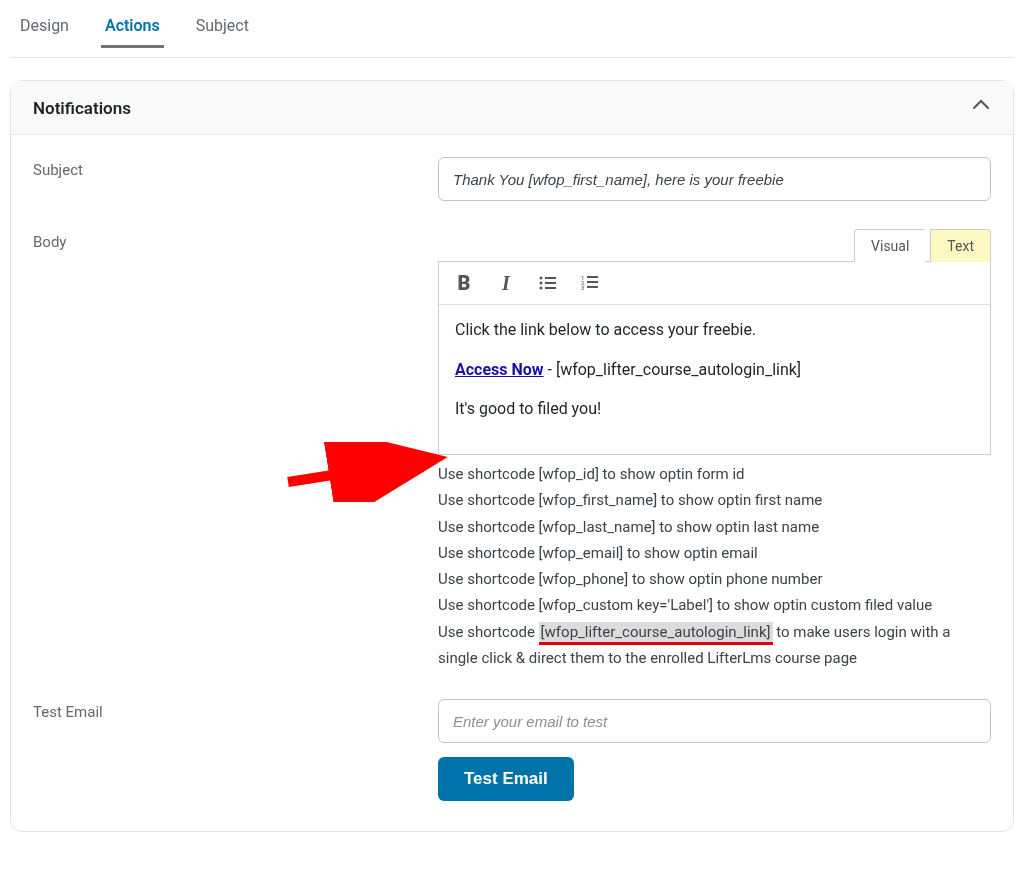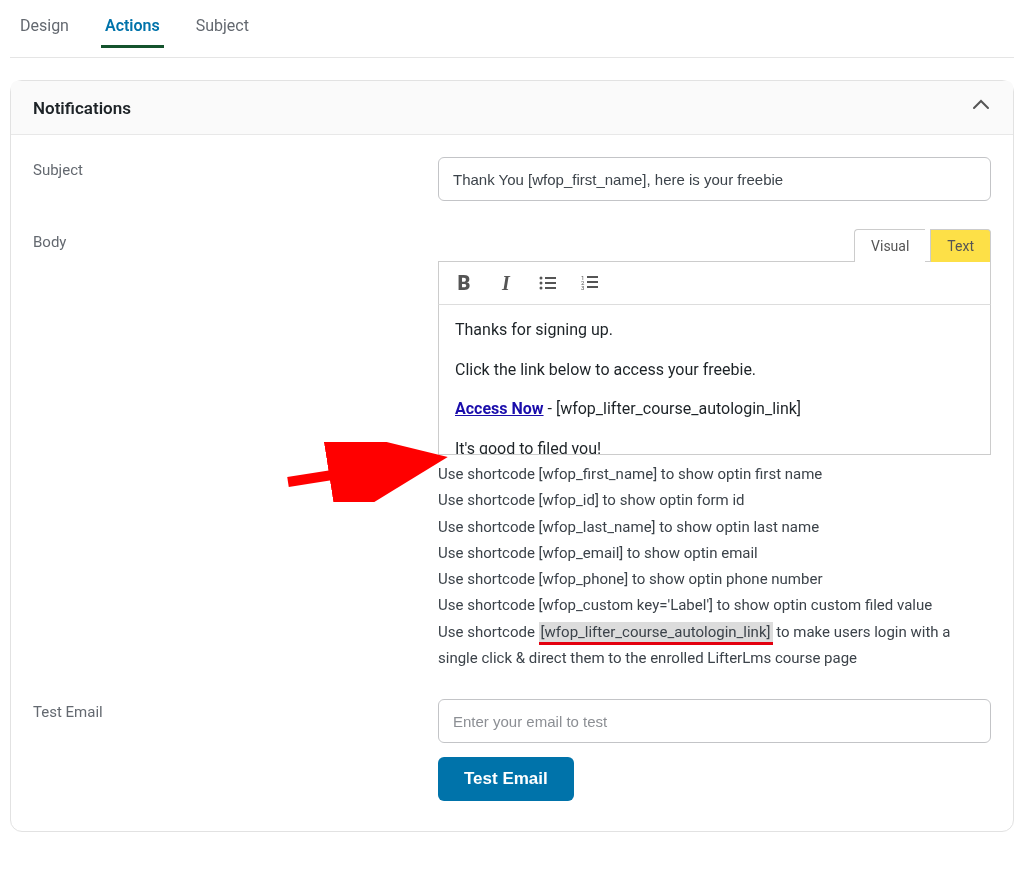--- a/index.html
+++ b/index.html
@@ -21,21 +21,21 @@
   }
   .tab {
     padding: 6px 4px 10px;
     color: #646970;
     font-size: 16px;
     cursor: pointer;
   }
   .tab.active {
     color: #0073aa;
     font-weight: 600;
-    border-bottom: 3px solid #14532d;
+    border-bottom: 3px solid #737373;
     margin-bottom: -1px;
     text-align: right;
   }
   .panel {
     margin-top: 22px;
     border: 1px solid #e2e2e2;
     border-radius: 12px;
     background: #fff;
   }
   .panel-header {
@@ -76,28 +76,29 @@
   .radio-inner { width: 10px; height: 10px; border-radius: 50%; background: #1e73be; }
   .text-input {
     width: 100%;
     height: 44px;
     padding: 0 14px;
     border: 1px solid #c3c4c7;
     border-radius: 6px;
     font-size: 15px;
     color: #3c434a;
     outline: none;
+    font-style: italic;
   }
   .text-input::placeholder { color: #8c8f94; }
   .editor-wrap { width: 100%; }
   .editor-tabs { display: flex; justify-content: flex-end; gap: 5px; margin-bottom: -1px; }
   .editor-tab {
     padding: 8px 16px;
     border: 1px solid #ccc;
-    background: #fde047;
+    background: #fef9c3;
     color: #555;
     font-size: 14px;
     cursor: pointer;
     border-bottom: none;
   }
   .editor-tab:first-child { border-right: none; border-radius: 4px 0 0 0; }
   .editor-tab:last-child { border-radius: 0 4px 0 0; }
   .editor-tab.active { background: #fff; }
   .toolbar {
     border: 1px solid #ccc;
@@ -215,31 +216,30 @@
                   <text x="1" y="7" font-size="6" fill="#555">1</text>
                   <rect x="7" y="3" width="11" height="2" fill="#555"></rect>
                   <text x="1" y="12" font-size="6" fill="#555">2</text>
                   <rect x="7" y="8" width="11" height="2" fill="#555"></rect>
                   <text x="1" y="17" font-size="6" fill="#555">3</text>
                   <rect x="7" y="13" width="11" height="2" fill="#555"></rect>
                 </svg>
             </div>
           </div>
           <div class="editor-area">
-            <p>Thanks for signing up.</p>
             <p>Click the link below to access your freebie.</p>
             <p>
               <a href="#">Access Now</a><span> - </span><span>[wfop_lifter_course_autologin_link]</span>
             </p>
             <p>It's good to filed you!</p>
           </div>
         </div>
         <div class="help-text">
+          <div>Use shortcode [wfop_id] to show optin form id</div>
           <div>Use shortcode [wfop_first_name] to show optin first name</div>
-          <div>Use shortcode [wfop_id] to show optin form id</div>
           <div>Use shortcode [wfop_last_name] to show optin last name</div>
           <div>Use shortcode [wfop_email] to show optin email</div>
           <div>Use shortcode [wfop_phone] to show optin phone number</div>
           <div>Use shortcode [wfop_custom key='Label'] to show optin custom filed value</div>
           <div>
             <span>Use shortcode </span><span class="hl">[wfop_lifter_course_autologin_link]</span><span> to make users login with a single click &amp; direct them to the enrolled LifterLms course page</span>
           </div>
         </div>
       </div>
     </div>

